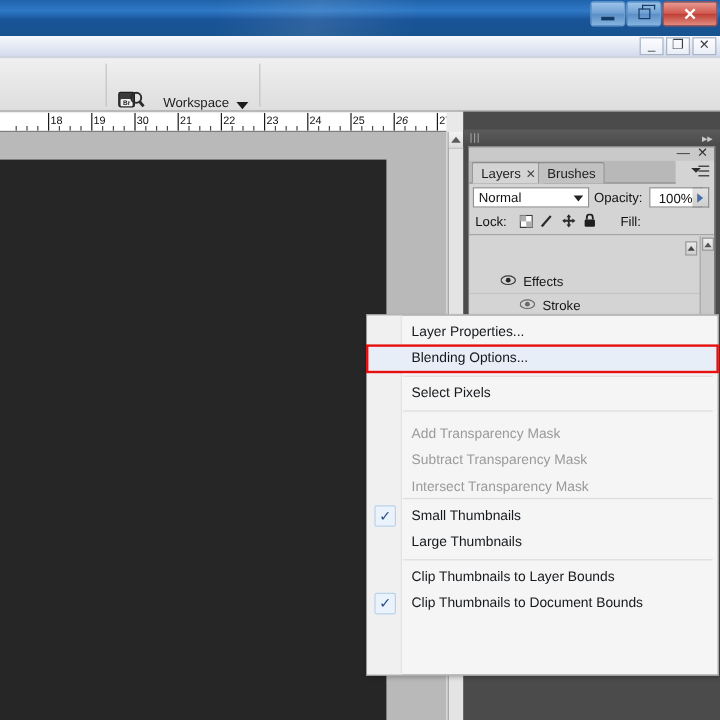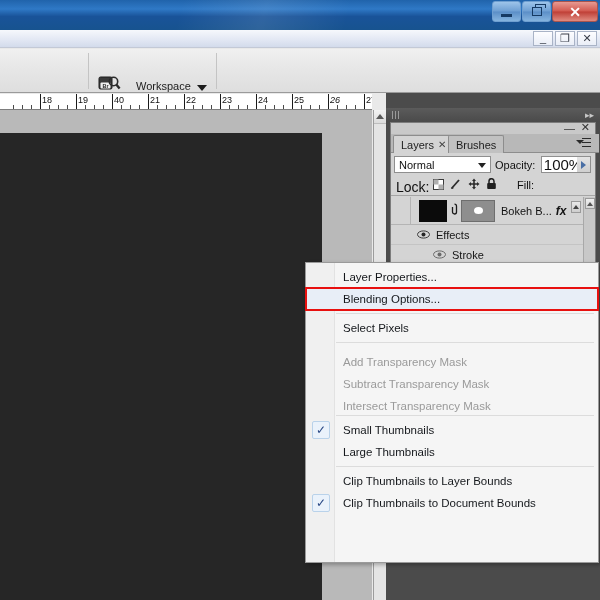--- a/index.html
+++ b/index.html
@@ -145,21 +145,21 @@
     position: absolute; left: 0; top: 0; width: 204px; height: 11px;
     background: #c9c9c9;
   }
   .panel-min {
     position: absolute; right: 20px; top: -1px; font-size: 11px; color:#333;
   }
   .panel-close {
     position: absolute; right: 5px; top: -2px; font-size: 11px; color:#333;
   }
   .tabs {
-    position: absolute; left: 0; top: 11px; width: 208px; height: 19px;
+    position: absolute; left: 0; top: 11px; width: 172px; height: 19px;
     background: #b8b8b8; border-bottom: 1px solid #8d8d8d;
   }
   .tab {
     position: absolute; top: 1px; height: 18px;
     display: flex; align-items: center; gap: 4px;
     padding: 0 7px;
     font-size: 11px; color: #1d1d1d;
     border: 1px solid #8d8d8d; border-bottom: none;
     border-radius: 2px 2px 0 0;
   }
@@ -186,36 +186,36 @@
     font-size: 11px; color: #111;
   }
   .blend-caret {
     position: absolute; right: 4px; top: 6px; width:0;height:0;
     border-left:4px solid transparent;border-right:4px solid transparent;border-top:5px solid #222;
   }
   .opacity-label { position: absolute; left: 104px; top: 5px; font-size: 11px; color:#111; }
   .opacity-box {
     position: absolute; left: 150px; top: 2px; width: 44px; height: 17px;
     background:#fff; border:1px solid #8f8f8f;
-    display:flex; align-items:center; justify-content:center;
-    font-size: 15px; color:#111;
+    display:flex; align-items:flex-end; justify-content:center;
+    font-size: 11px; color:#111;
   }
   .spin {
     position:absolute; top: 2px; width: 14px; height: 17px;
     background: linear-gradient(to bottom,#e4e4e4,#cfcfcf);
     border:1px solid #8f8f8f; border-left:none;
     display:flex;align-items:center;justify-content:center;
   }
   .spin i { width:0;height:0;border-top:4px solid transparent;border-bottom:4px solid transparent;border-left:5px solid #4a6fa5; }
 
   .row-lock {
     position: absolute; left: 0; top: 52px; width: 204px; height: 21px;
     border-bottom: 1px solid #a5a5a5;
   }
-  .lock-label { position:absolute; left:5px; top:4px; font-size:14px; color:#111; }
+  .lock-label { position:absolute; left:5px; top:4px; font-size:11px; color:#111; }
   .lock-icons { position:absolute; left:42px; top:3px; display:flex; gap:6px; align-items:center; }
   .fill-label { position:absolute; left:126px; top:4px; font-size:11px; color:#111; }
 
   .layers-list {
     position: absolute; left: 0; top: 74px; width: 204px; height: 102px;
     background: #d4d4d4;
   }
   .layer-row {
     position: absolute; left: 0; width: 192px; height: 28px;
     display: flex; align-items: center;
@@ -367,21 +367,21 @@
         <div class="rlabel" style="left: 42px;">18</div>
         <div class="tick-minor" style="left: 49px;"></div>
         <div class="tick-minor" style="left: 58px;"></div>
         <div class="tick-minor" style="left: 67px;"></div>
         <div class="tick-major" style="left: 76px;"></div>
         <div class="rlabel" style="left: 78px;">19</div>
         <div class="tick-minor" style="left: 85px;"></div>
         <div class="tick-minor" style="left: 94px;"></div>
         <div class="tick-minor" style="left: 103px;"></div>
         <div class="tick-major" style="left: 112px;"></div>
-        <div class="rlabel" style="left: 114px;">40</div>
+        <div class="rlabel" style="left: 114px;">30</div>
         <div class="tick-minor" style="left: 121px;"></div>
         <div class="tick-minor" style="left: 130px;"></div>
         <div class="tick-minor" style="left: 139px;"></div>
         <div class="tick-major" style="left: 148px;"></div>
         <div class="rlabel" style="left: 150px;">21</div>
         <div class="tick-minor" style="left: 157px;"></div>
         <div class="tick-minor" style="left: 166px;"></div>
         <div class="tick-minor" style="left: 175px;"></div>
         <div class="tick-major" style="left: 184px;"></div>
         <div class="rlabel" style="left: 186px;">22</div>
@@ -503,35 +503,20 @@
         <div class="opacity-box" style="top:54px; left:150px; position:absolute;">
           <span>100%</span>
         </div>
         <div class="spin" style="left:186px; top:54px;">
           <i></i>
         </div>
       </div>
 
       <div class="layers-list">
 
-        <div class="layer-row" style="top:0;">
-          <div class="eye-cell"></div>
-          <div style="width:8px"></div>
-          <div class="thumb-black"></div>
-          <div class="link-icon">
-            <svg width="9" height="14" viewBox="0 0 9 14">
-              <path d="M4.5 1.2 a2 2 0 0 1 2 2 V9 a2 2 0 0 1 -4 0 V4" fill="none" stroke="#1b1b1b" stroke-width="1.3"></path>
-            </svg>
-          </div>
-          <div class="mask-thumb">
-            <div class="mask-dot"></div>
-          </div>
-          <div class="layer-name">Bokeh B...</div>
-          <div class="fx-mark">fx</div>
-        </div>
 
         <div class="sub-row" style="top:29px; padding-left:26px;">
           <span style="margin-right:6px;">
             <svg width="13" height="9" viewBox="0 0 13 9">
               <ellipse cx="6.5" cy="4.5" rx="6" ry="3.6" fill="none" stroke="#3a3a3a" stroke-width="1"></ellipse>
               <circle cx="6.5" cy="4.5" r="2" fill="#262626"></circle>
             </svg>
           </span>
           <span>Effects</span>
         </div>

